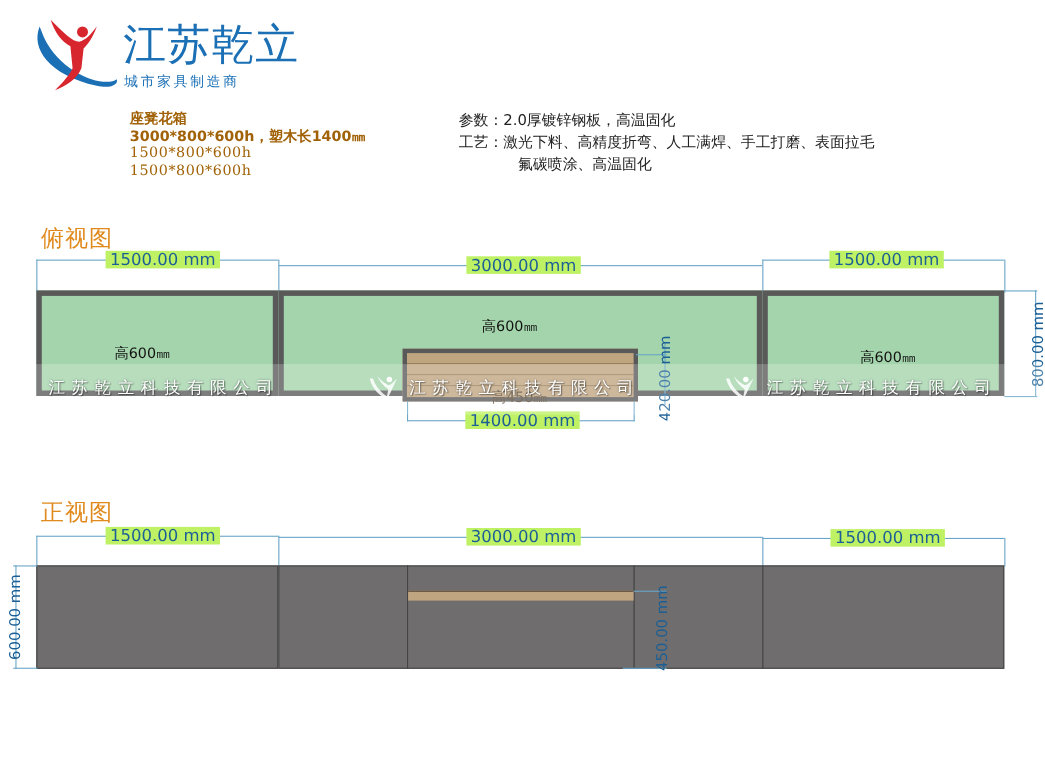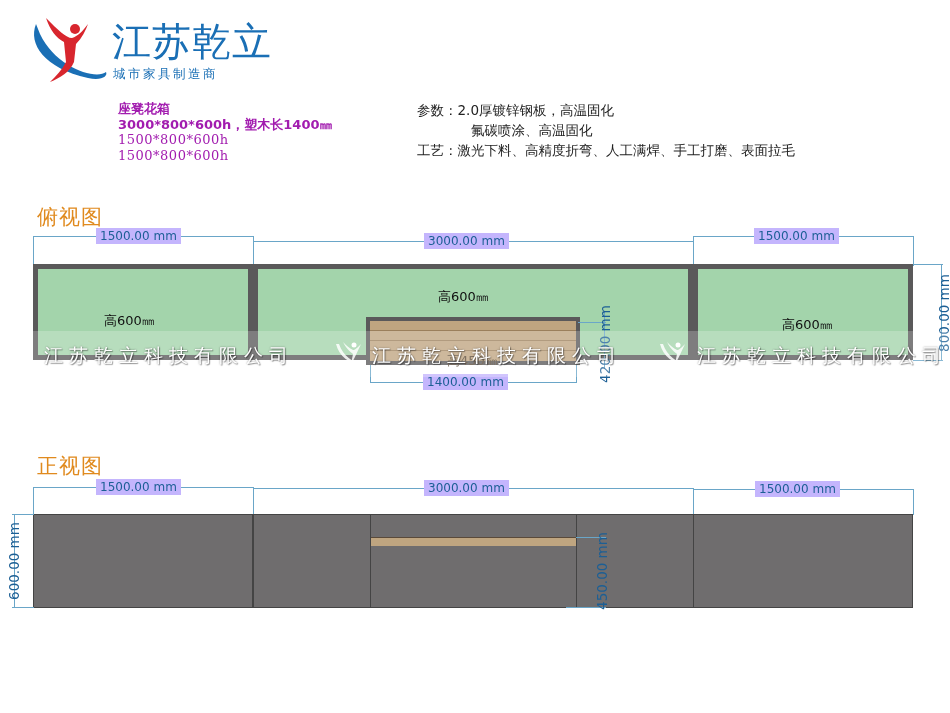--- a/index.html
+++ b/index.html
@@ -3,35 +3,35 @@
 <meta charset="utf-8">
 <style>
   html,body{margin:0;padding:0;background:#ffffff;}
   body{width:950px;height:713px;position:relative;overflow:hidden;font-family:"DejaVu Sans","Liberation Sans",sans-serif;}
   .abs{position:absolute;}
   
   .logo-mark{left:26px;top:16px;width:86px;height:72px;}
   .logo-title{left:112px;top:22px;font-family:"DejaVu Serif","Liberation Serif",serif;font-size:39px;color:#1a6fb5;letter-spacing:1px;line-height:40px;white-space:nowrap;}
   .logo-sub{left:113px;top:66px;font-family:"DejaVu Serif","Liberation Serif",serif;font-size:12.5px;color:#1a6fb5;letter-spacing:2.5px;white-space:nowrap;}
   
-  .spec{font-size:13px;line-height:15.5px;color:#a21caf;white-space:nowrap;}
+  .spec{font-size:13px;line-height:15.5px;color:#a16207;white-space:nowrap;}
   .spec .bold{font-weight:bold;}
   .spec .mono{font-family:"DejaVu Serif","Liberation Serif",serif;letter-spacing:0.5px;}
   .params{font-size:13.5px;line-height:20px;color:#222;white-space:nowrap;}
   .section-title{font-size:21px;color:#e08a1e;letter-spacing:1px;}
-  .dim{color:#1c5f95;font-size:12px;background:#c4b5fd;padding:0 4px;white-space:nowrap;line-height:16px;}
+  .dim{color:#1c5f95;font-size:15px;background:#bef264;padding:0 4px;white-space:nowrap;line-height:16px;}
   .dimline{background:#6aa6c8;}
   .vdim{color:#1c5f95;font-size:13.5px;white-space:nowrap;transform:rotate(-90deg);transform-origin:center center;line-height:16px;}
   .box-green{background:#a3d4ab;border:5px solid #5a595a;box-sizing:border-box;}
   .hlabel{font-size:13px;color:#111;white-space:nowrap;}
   .wood{background:#bfa580;border:4px solid #5a595a;box-sizing:border-box;}
   .plank{border-bottom:1px solid #9b7f5c;box-sizing:border-box;}
   .front{background:#6f6d6e;border:1px solid #444;box-sizing:border-box;}
   .watermark-band{left:0;top:331px;width:950px;height:46px;background:rgba(255,255,255,0.22);}
-  .wm-text{font-family:Liberation Serif, serif;font-size:19px;color:#ffffff;letter-spacing:6px;white-space:nowrap;text-shadow:0 0 2px rgba(0,0,0,0.45),1px 1px 1px rgba(0,0,0,0.35);}
+  .wm-text{font-family:Liberation Serif, serif;font-size:15px;color:#ffffff;letter-spacing:6px;white-space:nowrap;text-shadow:0 0 2px rgba(0,0,0,0.45),1px 1px 1px rgba(0,0,0,0.35);}
 </style>
 </head>
 <body>
 
 <div class="abs logo-mark">
   <svg width="86" height="72" viewBox="0 0 86 72">
     <path d="M10 8 C 2 28, 18 52, 62 62 C 76 65, 82 60, 80 56 C 70 64, 30 52, 14 18 Z" fill="#1a6fb5"></path>
     <path d="M20 2 C 24 14, 30 22, 38 26 L 40 46 C 36 54, 30 60, 24 66 C 34 62, 44 56, 48 46 L 50 28 C 56 22, 60 14, 62 8 C 56 16, 52 20, 46 22 C 40 22, 32 14, 20 2 Z" fill="#d8262e"></path>
     <circle cx="49" cy="13" r="5" fill="#d8262e"></circle>
   </svg>
@@ -41,22 +41,22 @@
 
 <div class="abs spec" style="left:118px;top:101px;">
   <div class="bold">座凳花箱</div>
   <div class="bold">3000*800*600h，塑木长1400㎜</div>
   <div class="mono">1500*800*600h</div>
   <div class="mono">1500*800*600h</div>
 </div>
 
 <div class="abs params" style="left:417px;top:100px;">
   <div><span>参数：</span><span>2.0厚镀锌钢板，高温固化</span></div>
+  <div><span>工艺：</span><span>激光下料、高精度折弯、人工满焊、手工打磨、表面拉毛</span></div>
   <div style="padding-left:54px;">氟碳喷涂、高温固化</div>
-  <div><span>工艺：</span><span>激光下料、高精度折弯、人工满焊、手工打磨、表面拉毛</span></div>
 </div>
 
 <div class="abs section-title" style="left:37px;top:203px;">俯视图</div>
 
 <div class="abs dimline" style="left:33px;top:236px;width:220px;height:1px;"></div>
 <div class="abs dimline" style="left:33px;top:236px;width:1px;height:30px;"></div>
 <div class="abs dimline" style="left:253px;top:236px;width:1px;height:30px;"></div>
 <div class="abs dim" style="left:96px;top:228px;">1500.00 mm</div>
 
 <div class="abs dimline" style="left:253px;top:241px;width:440px;height:1px;"></div>

